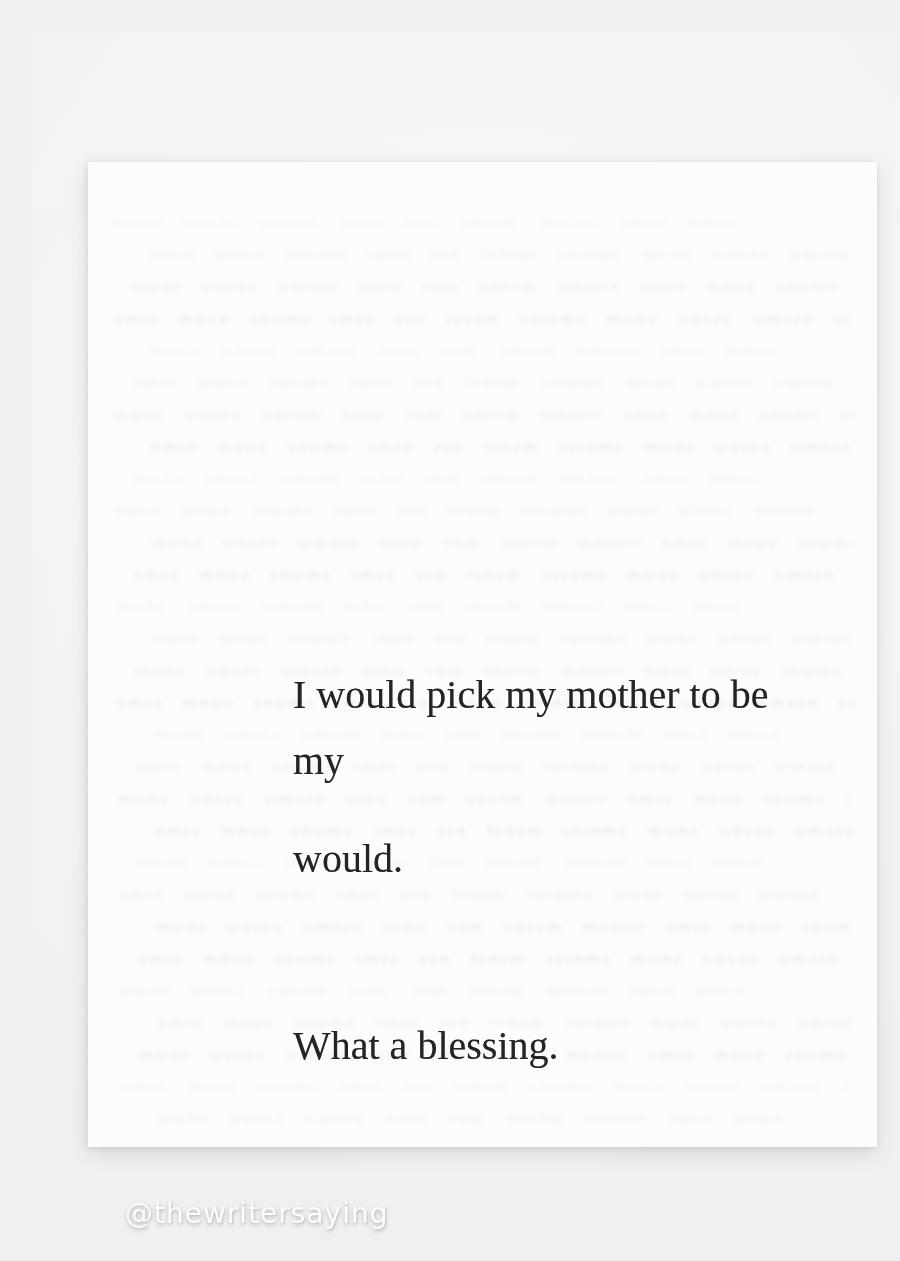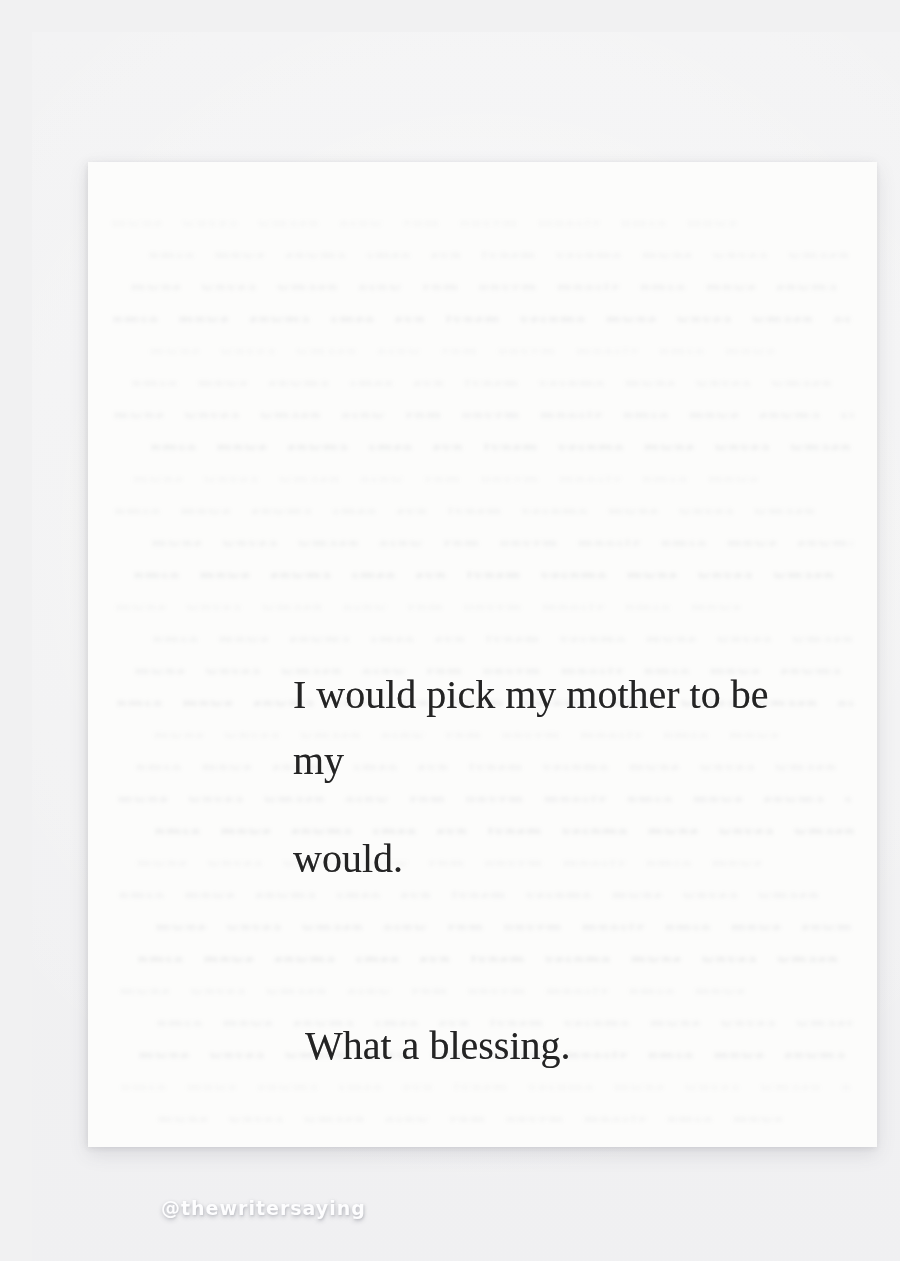--- a/index.html
+++ b/index.html
@@ -61,35 +61,34 @@
     position: absolute;
     left: 157px;
     top: 452px;
     width: 620px;
     font-family: "Liberation Serif", serif;
     font-size: 40px;
     line-height: 66px;
     color: var(--quote-text);
     text-shadow: 0 0 0.6px rgba(40, 40, 44, 0.45);
   }
-  .quote .para2 { margin-top: 57px; margin-left: 12px; }
+  .quote .para2 { margin-top: 57px; }
   .qline { display: block; }
   .watermark {
     position: absolute;
     left: 77px;
     top: 1149px;
     font-family: "DejaVu Sans", sans-serif;
-    font-weight: 700;
-    font-size: 19px;
+    font-weight: 400;
+    font-size: 28px;
     letter-spacing: 1px;
     color: var(--watermark-text);
     text-shadow:
       0 2px 4px rgba(176, 178, 185, 0.85),
       1px 1px 2px rgba(190, 191, 197, 0.6);
-    margin-left: 36px;
   }
 </style>
 </head>
 <body>
 
 <div class="stage">
 
   <div class="paper">
     <div class="ghost-layer" aria-hidden="true">
         <div class="ghost-line" style="opacity:0.3;padding-left:0px">mwne wnvea wmaen osnw rnm unvrm mnostr nmso mnwe </div>

